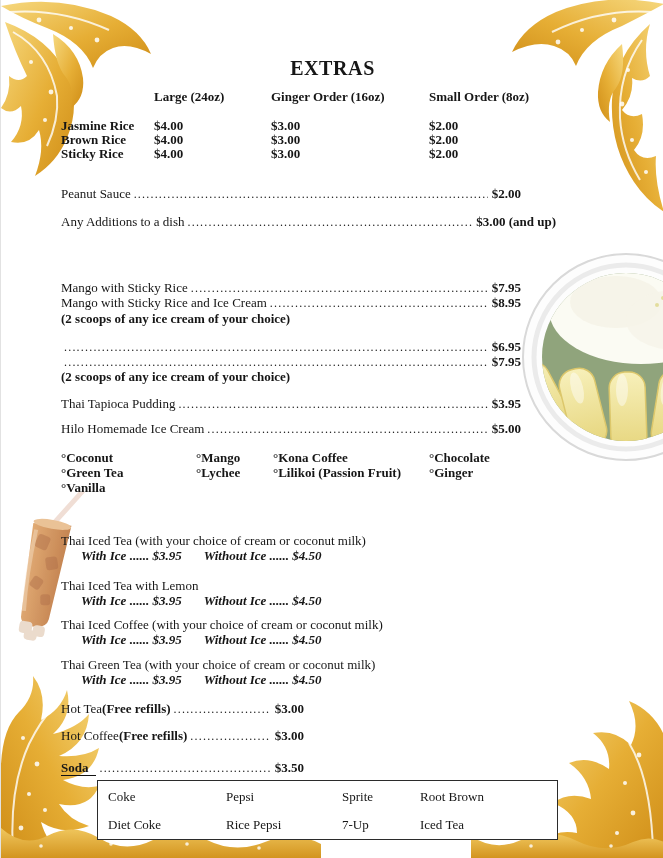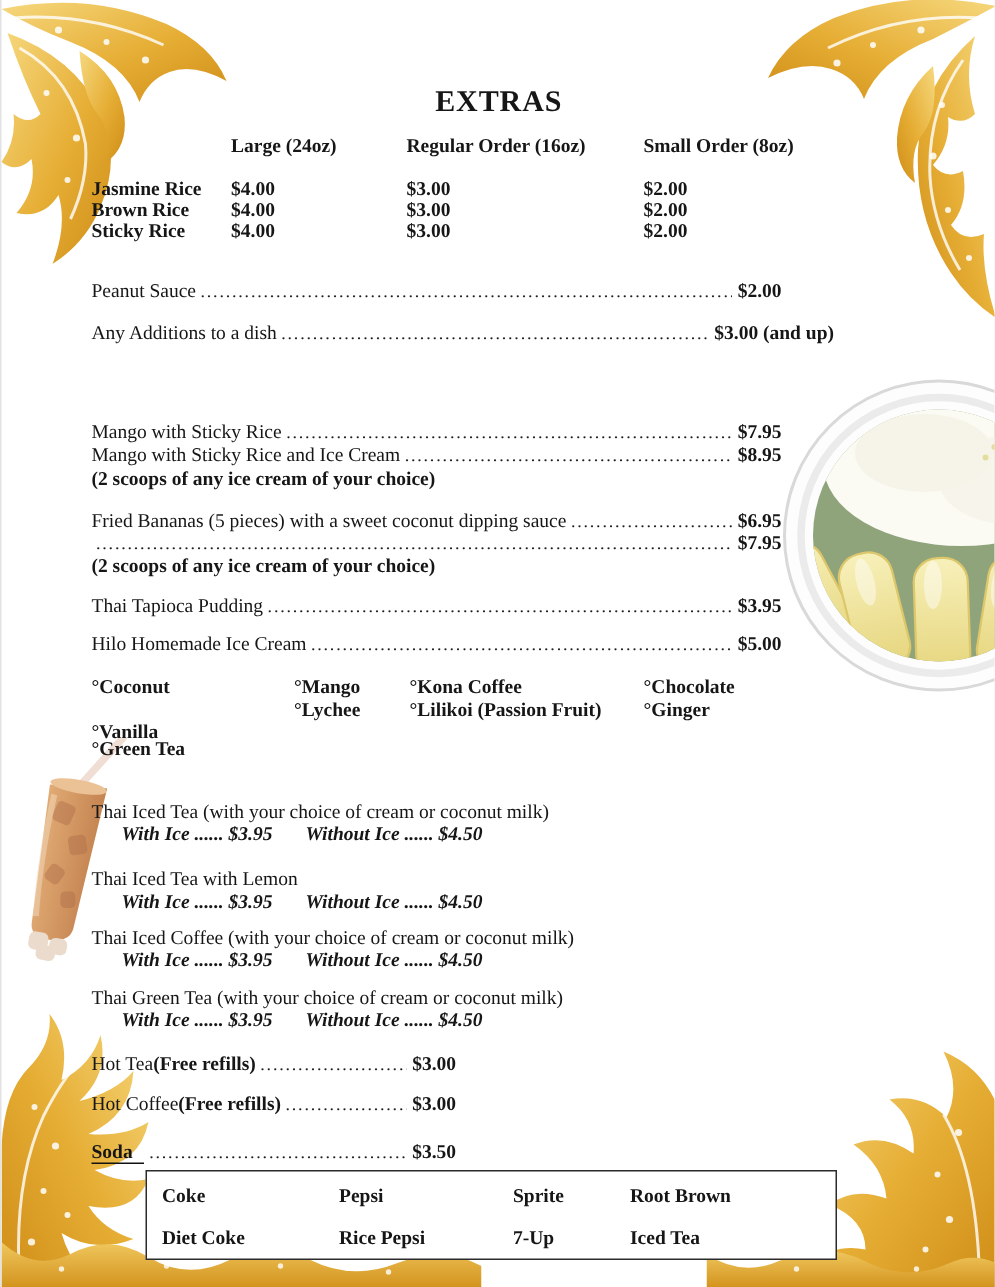--- a/index.html
+++ b/index.html
@@ -24,21 +24,21 @@
     letter-spacing:1.2px; font-size:12px;
   }
   .pr { font-weight:bold; white-space:nowrap; text-align:right; }
   .subline { position:absolute; font-size:13px; line-height:14px; white-space:nowrap; }
   .subline span { margin-right:22px; }
   .soda-name { font-weight:bold; border-bottom:1.6px solid #111; padding-right:8px; }
   .soda-box {
     position:absolute; left:96px; top:780px; width:459px; height:58px;
     border:1.6px solid #2b2b2b; background:#fff; z-index:2;
   }
-  .soda-cell { position:absolute; font-size:13px; font-weight:bold; white-space:nowrap; }
+  .soda-cell { position:absolute; font-size:13px; font-weight:normal; white-space:nowrap; }
   .z2 { z-index:2; }
   .orn, .illus { position:absolute; z-index:1; pointer-events:none; }
 </style>
 </head>
 <body>
 
 <div class="page">
 
   <svg class="orn" style="left:0;top:0" width="160" height="185" viewBox="0 0 160 185">
     <defs>
@@ -244,21 +244,21 @@
         <rect x="28" y="132" width="13" height="12" rx="4"></rect>
         <rect x="42" y="134" width="12" height="11" rx="4"></rect>
         <rect x="34" y="140" width="13" height="10" rx="4"></rect>
       </g>
     </g>
   </svg>
 
   <h2 class="hd" style="top:57px">EXTRAS</h2>
 
   <span class="txt b z2" style="left:153px;top:90px">Large (24oz)</span>
-  <span class="txt b z2" style="left:270px;top:90px">Regular Order (16oz)</span>
+  <span class="txt b z2" style="left:270px;top:90px">Ginger Order (16oz)</span>
   <span class="txt b z2" style="left:428px;top:90px">Small Order (8oz)</span>
 
   <span class="txt b z2" style="left:60px;top:119px">Jasmine Rice</span>
   <span class="txt b z2" style="left:153px;top:119px">$4.00</span>
   <span class="txt b z2" style="left:270px;top:119px">$3.00</span>
   <span class="txt b z2" style="left:428px;top:119px">$2.00</span>
 
   <span class="txt b z2" style="left:60px;top:133px">Brown Rice</span>
   <span class="txt b z2" style="left:153px;top:133px">$4.00</span>
   <span class="txt b z2" style="left:270px;top:133px">$3.00</span>
@@ -287,21 +287,20 @@
     <span class="pr">$7.95</span>
   </div>
   <div class="row z2" style="left:60px;top:296px;width:460px">
     <span class="nm">Mango with Sticky Rice and Ice Cream</span>
     <span class="dots"></span>
     <span class="pr">$8.95</span>
   </div>
   <span class="txt b z2" style="left:60px;top:312px">(2 scoops of any ice cream of your choice)</span>
 
   <div class="row z2" style="left:60px;top:340px;width:460px">
-    <span class="nm">Fried Bananas (5 pieces) with a sweet coconut dipping sauce</span>
     <span class="dots"></span>
     <span class="pr">$6.95</span>
   </div>
   <div class="row z2" style="left:60px;top:355px;width:460px">
     <span class="dots"></span>
     <span class="pr">$7.95</span>
   </div>
   <span class="txt b z2" style="left:60px;top:370px">(2 scoops of any ice cream of your choice)</span>
 
   <div class="row z2" style="left:60px;top:397px;width:460px">
@@ -312,21 +311,21 @@
   <div class="row z2" style="left:60px;top:422px;width:460px">
     <span class="nm">Hilo Homemade Ice Cream</span>
     <span class="dots"></span>
     <span class="pr">$5.00</span>
   </div>
 
   <span class="txt b z2" style="left:60px;top:451px">°Coconut</span>
   <span class="txt b z2" style="left:195px;top:451px">°Mango</span>
   <span class="txt b z2" style="left:272px;top:451px">°Kona Coffee</span>
   <span class="txt b z2" style="left:428px;top:451px">°Chocolate</span>
-  <span class="txt b z2" style="left:60px;top:492px">°Green Tea</span>
+  <span class="txt b z2" style="left:60px;top:466px">°Green Tea</span>
   <span class="txt b z2" style="left:195px;top:466px">°Lychee</span>
   <span class="txt b z2" style="left:272px;top:466px">°Lilikoi (Passion Fruit)</span>
   <span class="txt b z2" style="left:428px;top:466px">°Ginger</span>
   <span class="txt b z2" style="left:60px;top:481px">°Vanilla</span>
 
 
   <span class="txt z2" style="left:60px;top:534px">Thai Iced Tea (with your choice of cream or coconut milk)</span>
   <div class="subline bi z2" style="left:80px;top:549px">
     <span>With Ice ...... $3.95</span><span>Without Ice ...... $4.50</span>
   </div>

